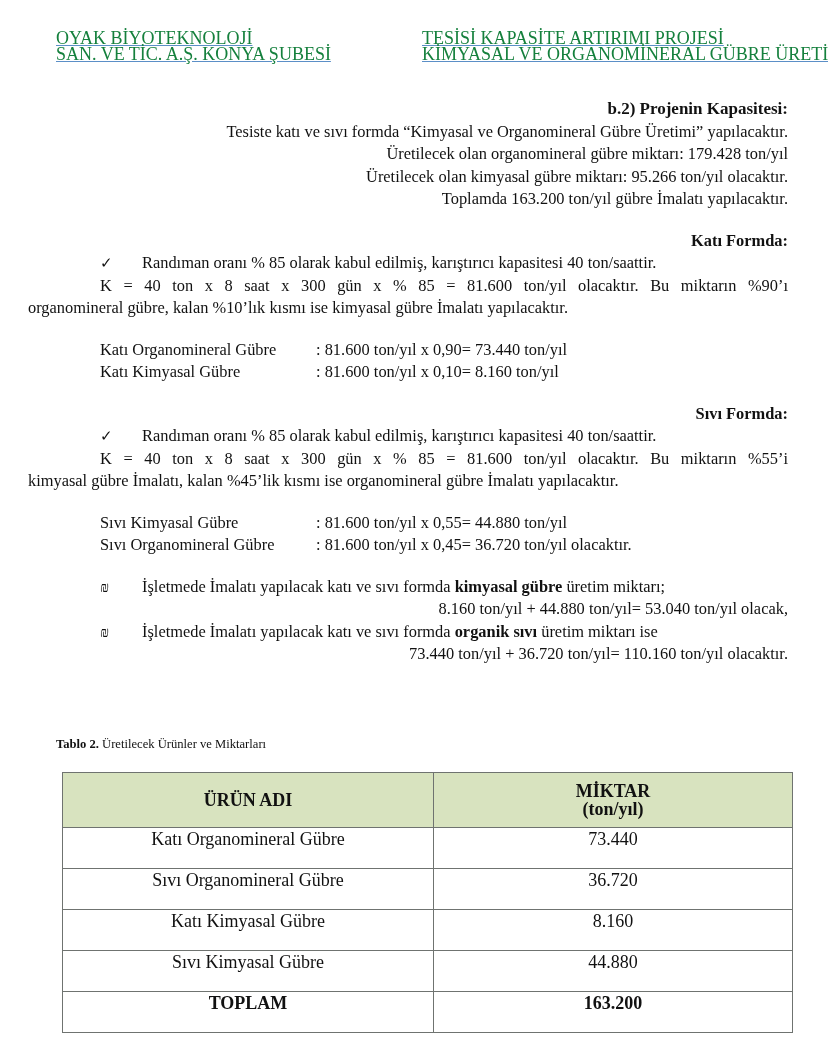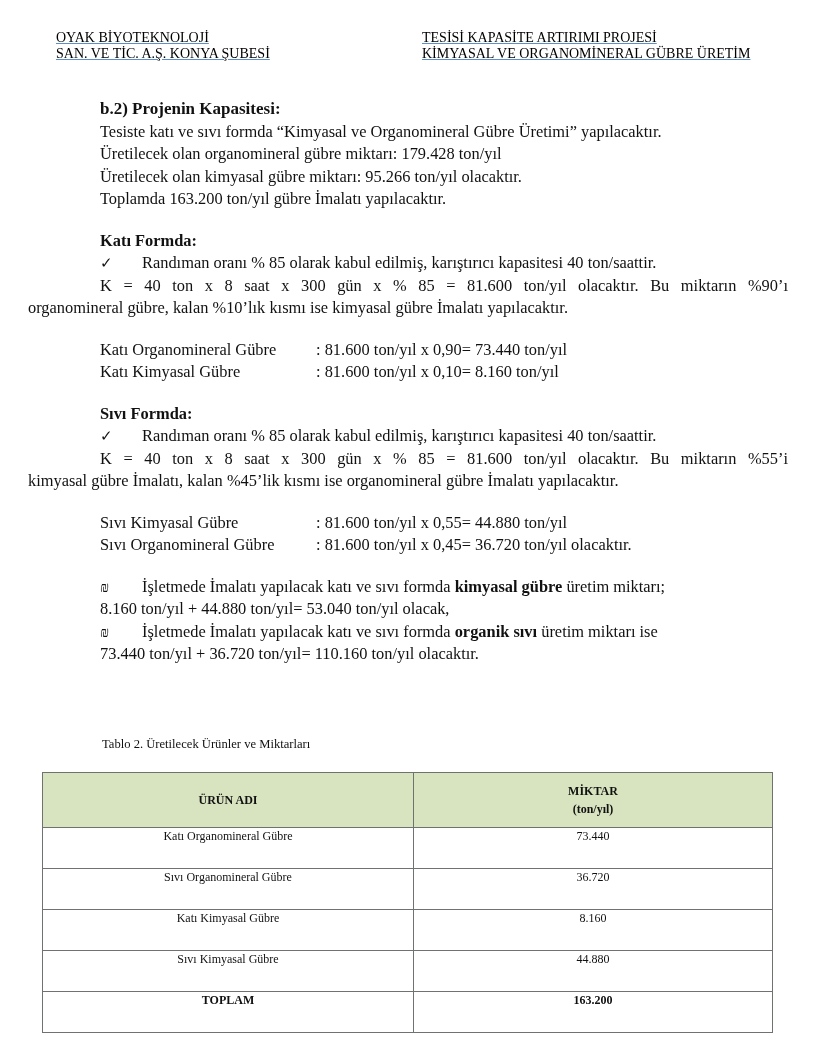--- a/index.html
+++ b/index.html
@@ -1,39 +1,39 @@
 <!DOCTYPE html>
 <html><head>
 <meta charset="utf-8">
 <style>
   html, body { margin: 0; padding: 0; background: #ffffff; }
   body {
     width: 828px; height: 1064px; position: relative; overflow: hidden;
     font-family: "Liberation Serif", serif; color: #111111;
   }
   .header { position: absolute; top: 30px; left: 56px; right: 40px; height: 36px; }
-  .hdr-block { position: absolute; top: 0; font-size: 14px; line-height: 16px; color: #000000; }
+  .hdr-block { position: absolute; top: 0; font-size: 18px; line-height: 16px; color: #15803d; }
   .hdr-block .ln { text-decoration: underline; text-decoration-color: #5b8fc7; display: block; white-space: nowrap; }
   .hdr-left { left: 0; }
   .hdr-right { left: 366px; }
 
   .page { position: absolute; left: 28px; top: 98px; width: 760px; font-size: 16.4px; line-height: 22.5px; }
   .p { margin: 0; white-space: nowrap; }
-  .ind { padding-left: 72px; }
+  .ind { padding-left: 72px; text-align: right; }
   .h-bold { font-weight: bold; }
   .mt { margin-top: 19px; }
   .just { text-align: justify; text-align-last: justify; white-space: normal; }
   .calc-row { display: flex; padding-left: 72px; white-space: nowrap; }
   .calc-row .lbl { width: 216px; }
   .bullet-row { display: flex; padding-left: 72px; white-space: nowrap; }
   .bullet-row .sym { width: 42px; font-size: 15px; }
   .caption { position: absolute; left: 56px; top: 737px; font-size: 12.6px; white-space: nowrap; }
-  .caption b { font-weight: normal; margin-left: 46px; }
+  .caption b { font-weight: bold; }
 
-  table.tbl { position: absolute; left: 42px; top: 772px; width: 731px; border-collapse: collapse; font-size: 12px; }
+  table.tbl { position: absolute; left: 62px; top: 772px; width: 731px; border-collapse: collapse; font-size: 18px; }
   table.tbl th, table.tbl td { border: 1.6px solid #6f7370; text-align: center; vertical-align: top; }
   table.tbl th { background: #d8e3bf; font-weight: bold; height: 52px; vertical-align: middle; line-height: 18px; }
   table.tbl td { height: 38px; padding-top: 1px; }
   table.tbl tr.total td { font-weight: bold; margin-top: 30px; }
   .c1 { width: 368px; }
 </style>
 </head>
 <body>
 
 <div class="header">

